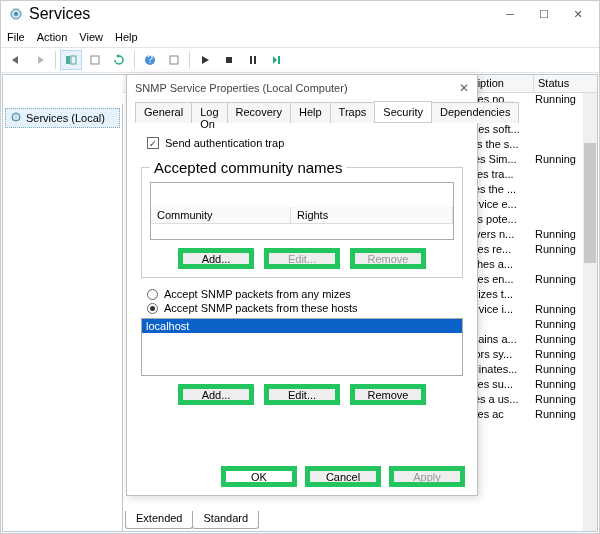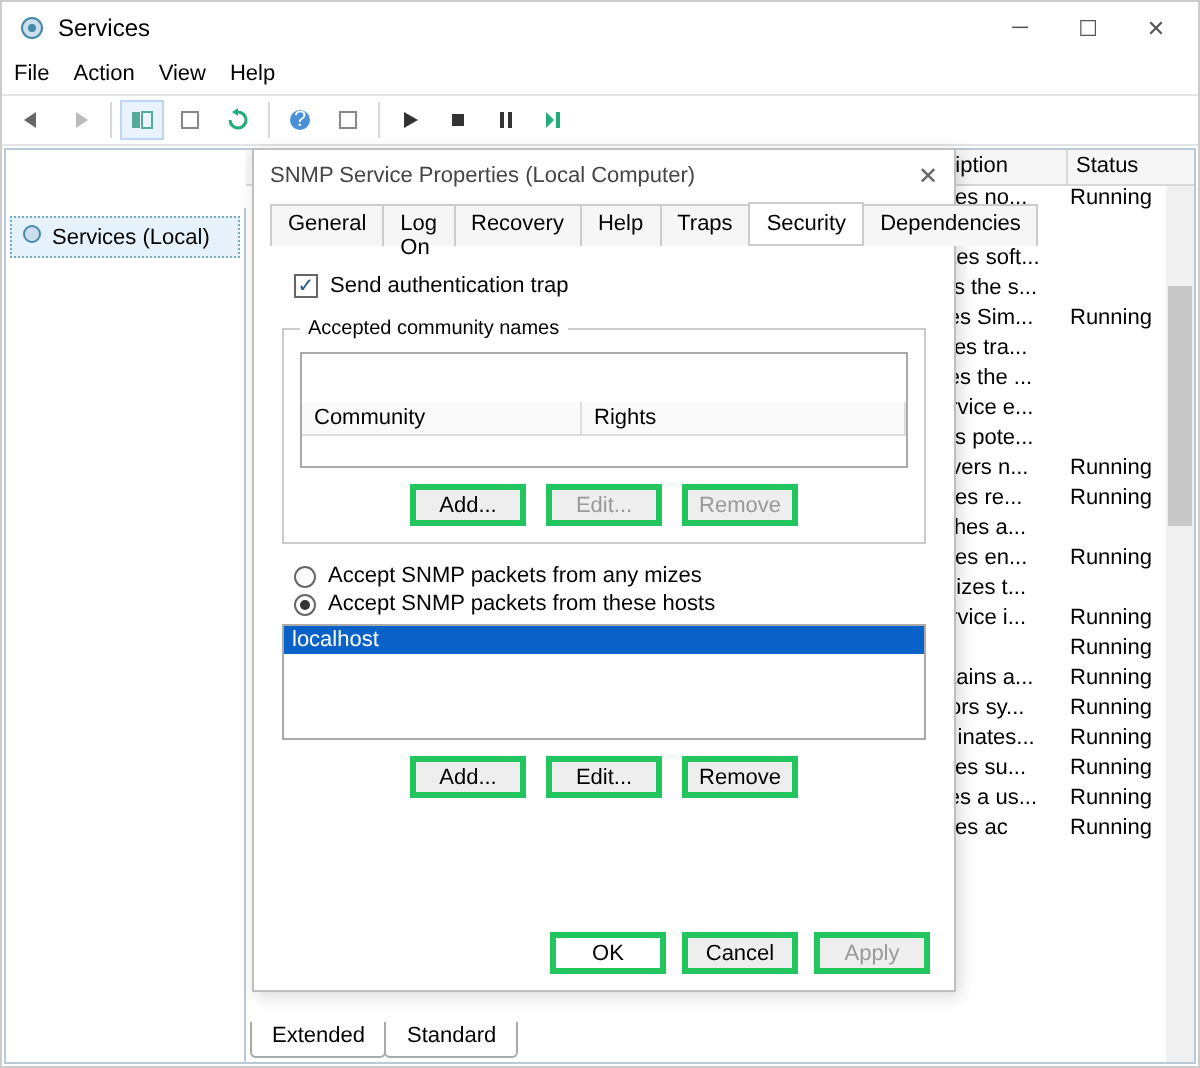--- a/index.html
+++ b/index.html
@@ -1,20 +1,20 @@
 <!DOCTYPE html>
 <html><head>
 <meta charset="utf-8">
 <style>
   * { box-sizing: border-box; font-family: "Segoe UI", Tahoma, sans-serif; font-size: 11px; }
   body { margin: 0; background: #fff; width: 600px; height: 534px; overflow: hidden; position: relative; }
   .window { width: 600px; height: 534px; border: 1px solid #ccc; position: relative; background: #fff; }
   .titlebar { height: 26px; display: flex; align-items: center; padding: 0 4px; }
   .titlebar .icon { width: 14px; height: 14px; margin: 0 6px 0 4px; }
-  .titlebar .title { flex: 1; font-size: 12px; }
+  .titlebar .title { flex: 1; font-size: 16px; }
   .winbtns { display: flex; }
   .winbtn { width: 34px; height: 22px; display: flex; align-items: center; justify-content: center; color: #555; }
   .menubar { height: 20px; display: flex; align-items: center; padding: 0 6px; gap: 12px; text-align: center; }
   .toolbar { height: 26px; border-top: 1px solid #e4e4e4; border-bottom: 1px solid #e4e4e4; display: flex; align-items: center; padding: 0 4px; gap: 2px; }
   .tbtn { width: 22px; height: 20px; display: flex; align-items: center; justify-content: center; border: 1px solid transparent; }
   .tbtn.box { border: 1px solid #bcd6ef; background: #eaf3fb; }
   .tsep { width: 1px; height: 18px; background: #d8d8d8; margin: 0 2px; }
   .body { position: absolute; top: 73px; left: 1px; right: 1px; bottom: 1px; display: flex; border: 1px solid #b8c9d8; }
   .tree { width: 120px; border-right: 1px solid #b8c9d8; padding: 4px 2px; margin-top: 29px; }
   .tree-item { display: flex; align-items: center; padding: 2px 4px; gap: 4px; background: #e6f2fb; border: 1px dotted #7ab; }
@@ -35,28 +35,28 @@
   .dialog { position: absolute; left: 126px; top: 74px; width: 352px; height: 422px; background: #fff; border: 1px solid #bfbfbf; box-shadow: 2px 2px 8px rgba(0,0,0,.15); }
   .dlg-title { height: 26px; display: flex; align-items: center; padding: 0 8px; font-size: 12px; color: #444; }
   .dlg-title .x { margin-left: auto; font-size: 12px; color: #666; }
   .tabstrip { display: flex; border-bottom: 1px solid #ccc; margin: 0 8px; height: 22px; }
   .tab { padding: 3px 8px 2px; border: 1px solid #ccc; border-bottom: none; margin-right: -1px; background: #f6f6f6; position: relative; top: 1px; font-size: 11px; }
   .tab.active { background: #fff; top: 0; padding-top: 4px; }
   .dlg-body { padding: 10px 14px; }
   .checkbox { display: flex; align-items: center; gap: 6px; margin: 4px 0 10px 6px; }
   .checkbox .box { width: 12px; height: 12px; border: 1px solid #666; display: flex; align-items: center; justify-content: center; font-size: 10px; color: #258; }
   fieldset { border: 1px solid #ccc; margin: 0 0 10px 0; padding: 6px 8px 8px; }
-  fieldset legend { font-size: 10px; padding: 0 4px; }
+  fieldset legend { font-size: 15px; padding: 0 4px; }
   .listbox { border: 1px solid #aaa; background: #fff; height: 58px; }
   .listhdr { display: flex; border-bottom: 1px solid #ddd; margin-top: 24px; }
   .listhdr > div { padding: 2px 6px; border-right: 1px solid #ddd; background: #fafafa; }
   .hostbox { border: 1px solid #aaa; background: #fff; height: 58px; margin-top: 4px; }
   .hostrow { background: #0a62c9; color: #fff; padding: 1px 4px; }
   .btnrow { display: flex; gap: 10px; justify-content: center; margin-top: 8px; }
-  .btn { width: 58px; height: 21px; border: 3px solid #22c55e; background: #eee; display: flex; align-items: center; justify-content: center; }
+  .btn { width: 76px; height: 21px; border: 5px solid #22c55e; background: #eee; display: flex; align-items: center; justify-content: center; }
   .btn.disabled { color: #999; }
   .radio { display: flex; align-items: center; gap: 6px; margin: 2px 0 2px 6px; }
   .radio .r { width: 11px; height: 11px; border: 1px solid #666; border-radius: 50%; display: flex; align-items: center; justify-content: center; }
   .radio .r.inner::after { content: ""; width: 5px; height: 5px; background: #333; border-radius: 50%; }
   .dlg-foot { position: absolute; bottom: 8px; right: 12px; display: flex; gap: 8px; }
   .dlg-foot .btn.primary { background: #fff; }
   .scroll { position: absolute; right: 0; top: 18px; bottom: 0; width: 14px; background: #f0f0f0; }
   .scroll .thumb { position: absolute; left: 1px; right: 1px; top: 50px; height: 120px; background: #c8c8c8; }
 </style>
 </head>

